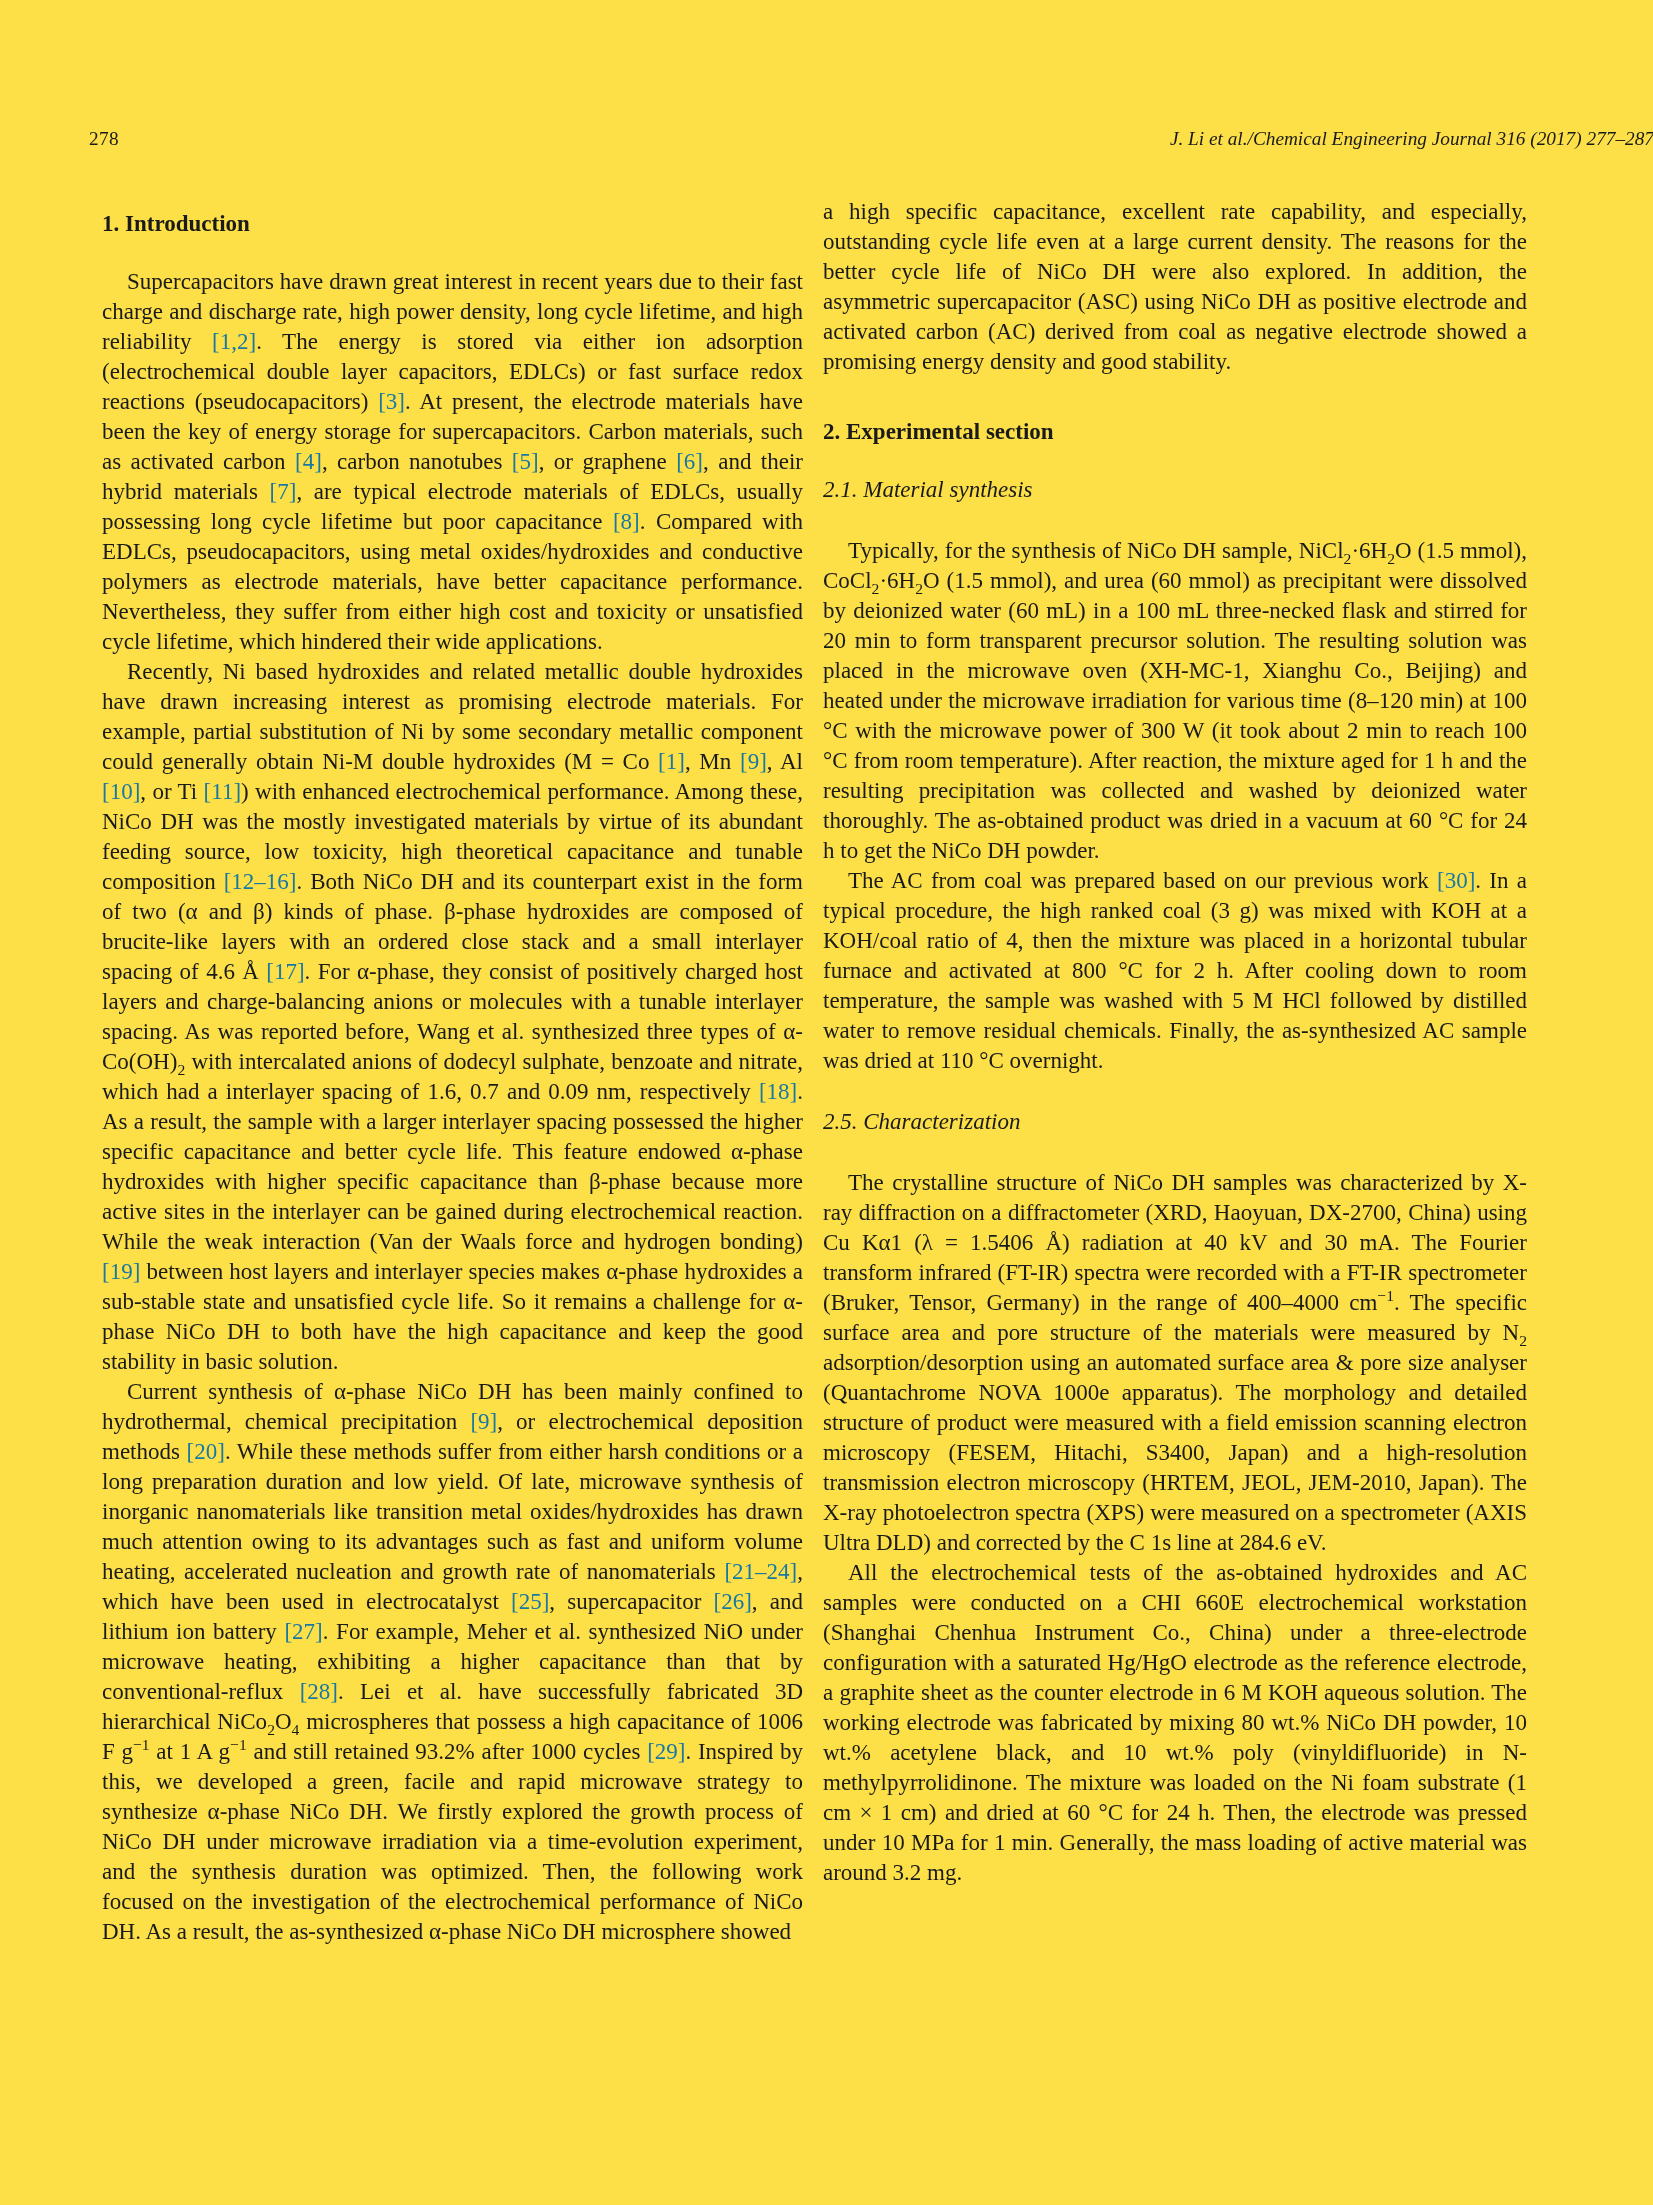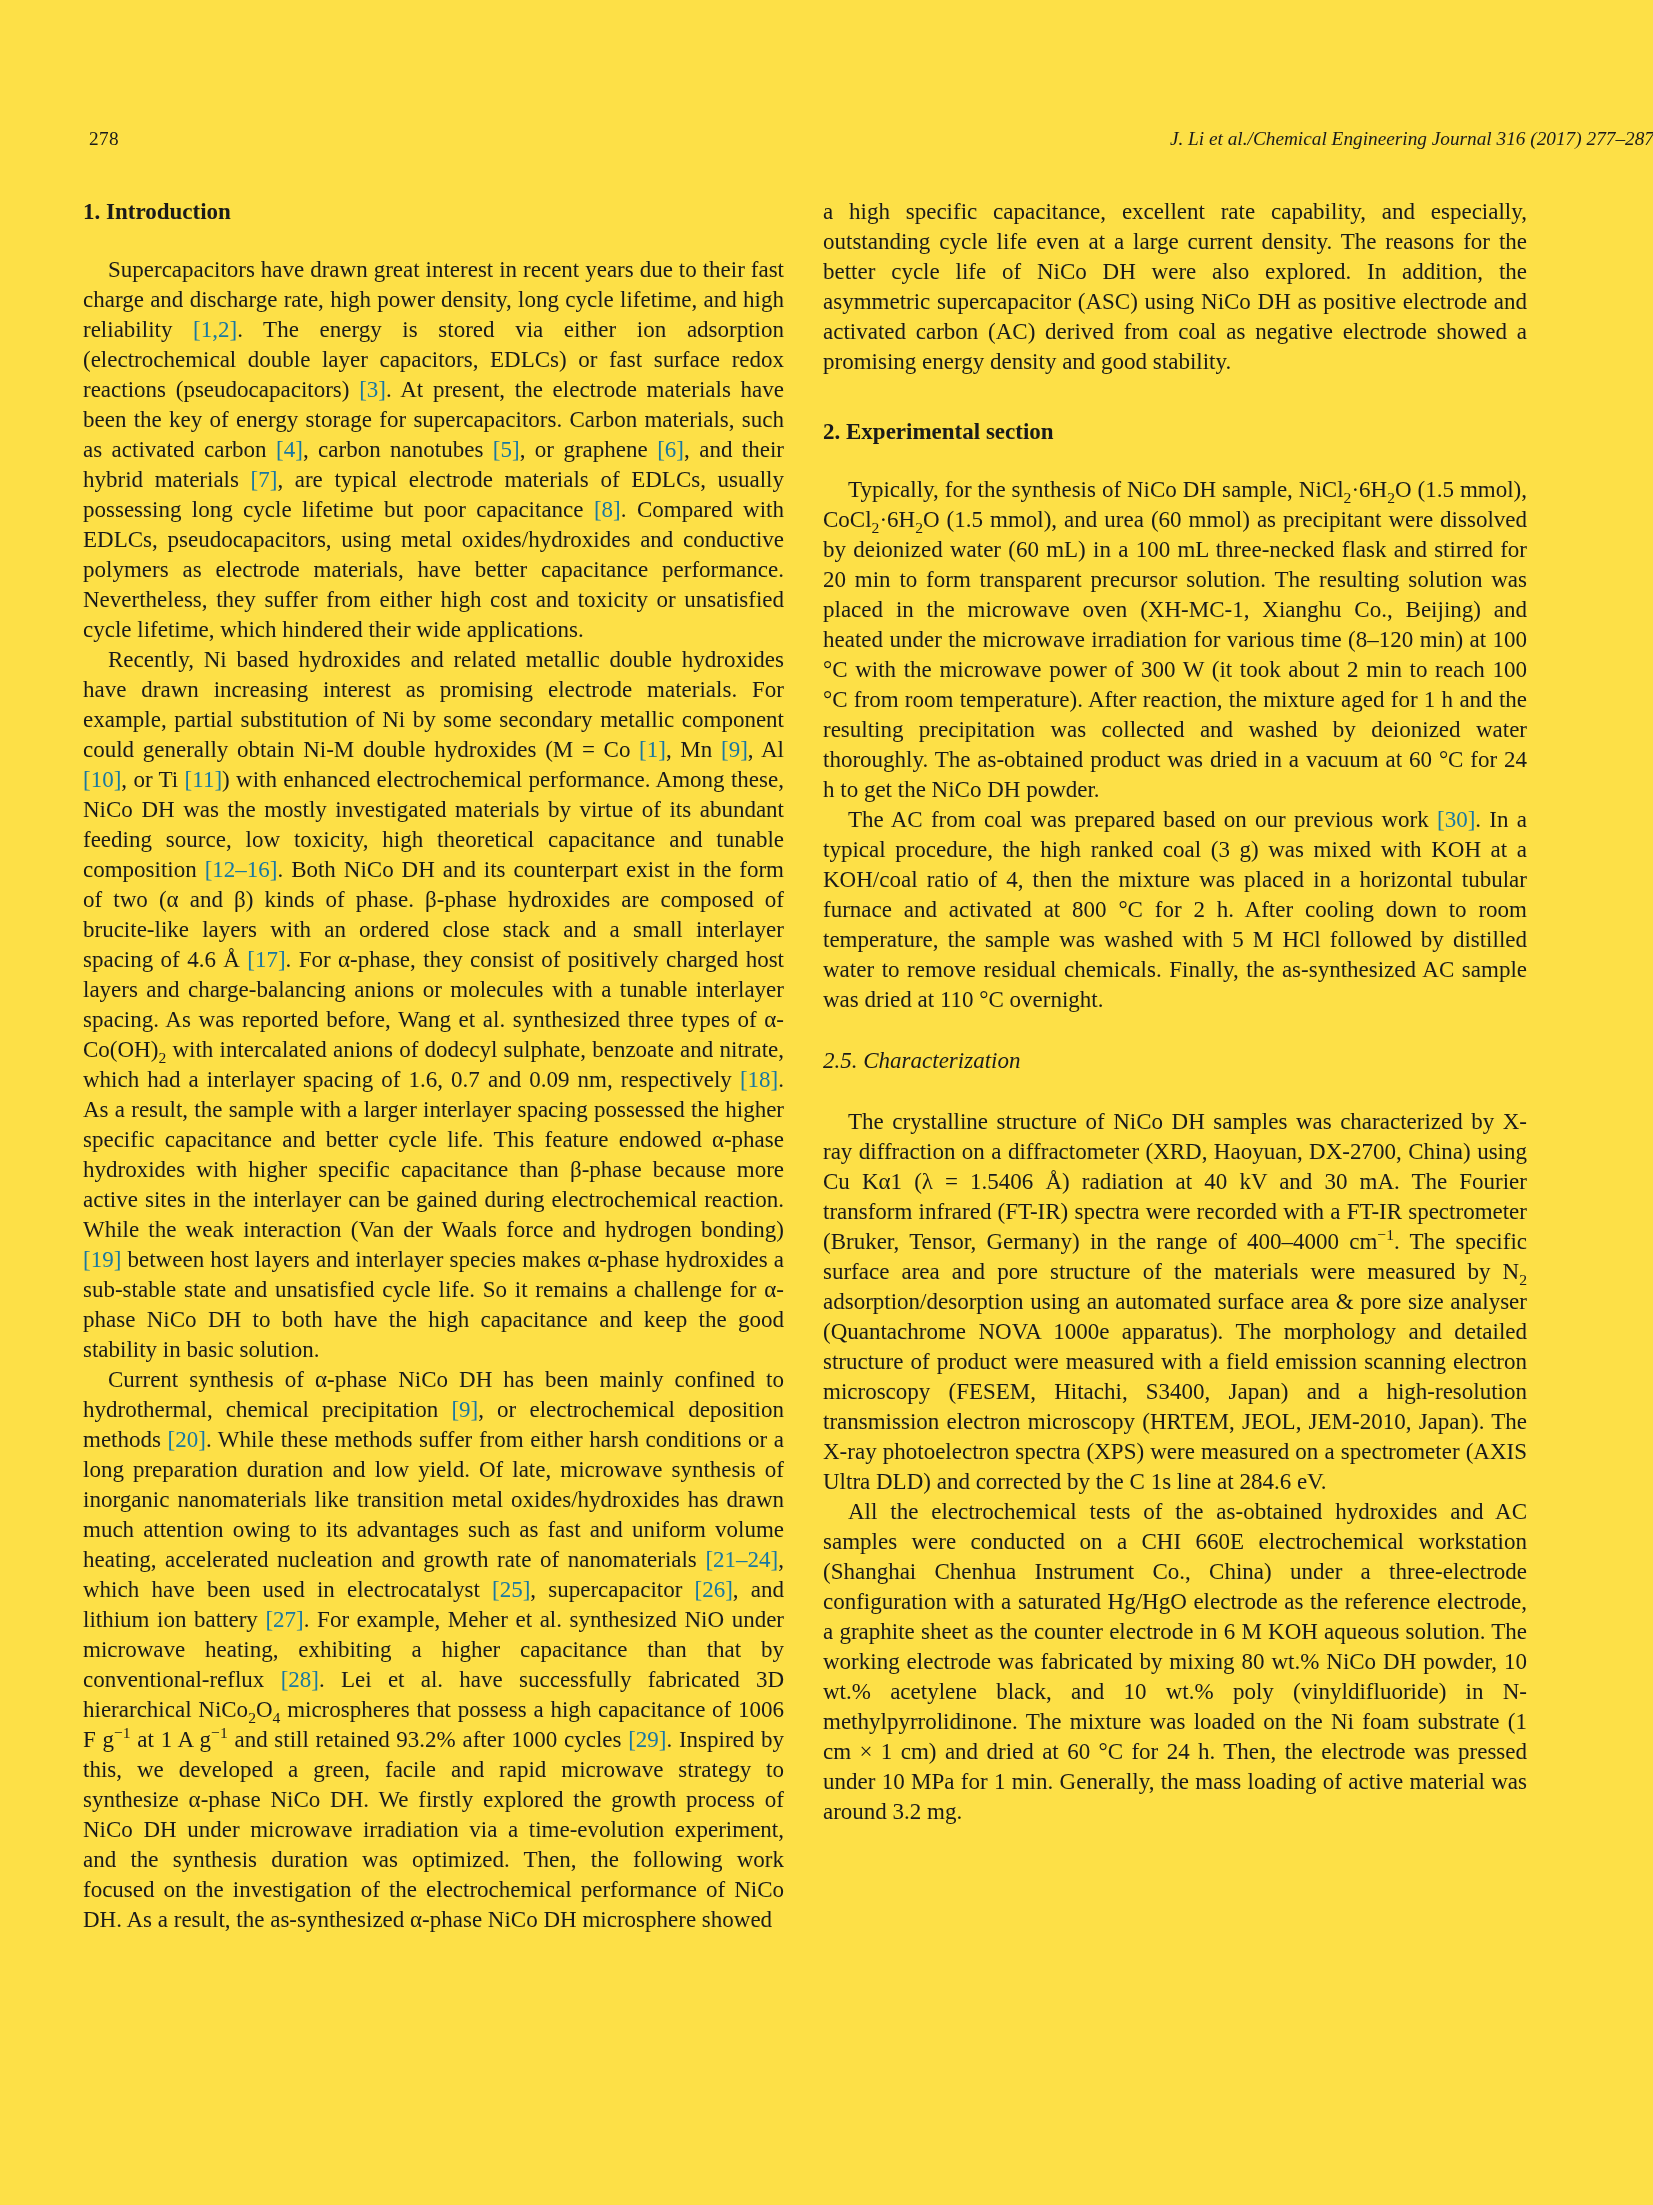--- a/index.html
+++ b/index.html
@@ -17,21 +17,21 @@
   }
   .running-head{
     position:absolute;top:128px;left:0;width:1654px;
     text-align:right;font-style:italic;font-size:19.3px;
   }
   .col{
     position:absolute;top:197px;
     font-size:23px;line-height:30px;
     text-align:justify;
   }
-  .col-left{left:83px;width:701px;}
+  .col-left{left:102px;width:701px;margin-top:12px;}
   .col-right{left:823px;width:704px;}
   .col > :first-child{margin-top:0;}
   .section-heading{
     font-size:23px;font-weight:bold;font-style:normal;
     margin:40px 0 28px 0;text-align:left;
   }
   .section-heading + .subsection-heading{margin-top:20px;}
   .subsection-heading{
     font-size:23px;font-weight:normal;font-style:italic;
     margin:31px 0 31px 0;text-align:left;
@@ -51,20 +51,21 @@
   <div class="col col-left">
       <h2 class="section-heading">1. Introduction</h2>
       <p class="para">Supercapacitors have drawn great interest in recent years due to their fast charge and discharge rate, high power density, long cycle lifetime, and high reliability <a class="cite">[1,2]</a>. The energy is stored via either ion adsorption (electrochemical double layer capacitors, EDLCs) or fast surface redox reactions (pseudocapacitors) <a class="cite">[3]</a>. At present, the electrode materials have been the key of energy storage for supercapacitors. Carbon materials, such as activated carbon <a class="cite">[4]</a>, carbon nanotubes <a class="cite">[5]</a>, or graphene <a class="cite">[6]</a>, and their hybrid materials <a class="cite">[7]</a>, are typical electrode materials of EDLCs, usually possessing long cycle lifetime but poor capacitance <a class="cite">[8]</a>. Compared with EDLCs, pseudocapacitors, using metal oxides/hydroxides and conductive polymers as electrode materials, have better capacitance performance. Nevertheless, they suffer from either high cost and toxicity or unsatisfied cycle lifetime, which hindered their wide applications.</p>
       <p class="para">Recently, Ni based hydroxides and related metallic double hydroxides have drawn increasing interest as promising electrode materials. For example, partial substitution of Ni by some secondary metallic component could generally obtain Ni-M double hydroxides (M = Co <a class="cite">[1]</a>, Mn <a class="cite">[9]</a>, Al <a class="cite">[10]</a>, or Ti <a class="cite">[11]</a>) with enhanced electrochemical performance. Among these, NiCo DH was the mostly investigated materials by virtue of its abundant feeding source, low toxicity, high theoretical capacitance and tunable composition <a class="cite">[12–16]</a>. Both NiCo DH and its counterpart exist in the form of two (α and β) kinds of phase. β-phase hydroxides are composed of brucite-like layers with an ordered close stack and a small interlayer spacing of 4.6 Å <a class="cite">[17]</a>. For α-phase, they consist of positively charged host layers and charge-balancing anions or molecules with a tunable interlayer spacing. As was reported before, Wang et al. synthesized three types of α-Co(OH)<sub>2</sub> with intercalated anions of dodecyl sulphate, benzoate and nitrate, which had a interlayer spacing of 1.6, 0.7 and 0.09 nm, respectively <a class="cite">[18]</a>. As a result, the sample with a larger interlayer spacing possessed the higher specific capacitance and better cycle life. This feature endowed α-phase hydroxides with higher specific capacitance than β-phase because more active sites in the interlayer can be gained during electrochemical reaction. While the weak interaction (Van der Waals force and hydrogen bonding) <a class="cite">[19]</a> between host layers and interlayer species makes α-phase hydroxides a sub-stable state and unsatisfied cycle life. So it remains a challenge for α-phase NiCo DH to both have the high capacitance and keep the good stability in basic solution.</p>
       <p class="para">Current synthesis of α-phase NiCo DH has been mainly confined to hydrothermal, chemical precipitation <a class="cite">[9]</a>, or electrochemical deposition methods <a class="cite">[20]</a>. While these methods suffer from either harsh conditions or a long preparation duration and low yield. Of late, microwave synthesis of inorganic nanomaterials like transition metal oxides/hydroxides has drawn much attention owing to its advantages such as fast and uniform volume heating, accelerated nucleation and growth rate of nanomaterials <a class="cite">[21–24]</a>, which have been used in electrocatalyst <a class="cite">[25]</a>, supercapacitor <a class="cite">[26]</a>, and lithium ion battery <a class="cite">[27]</a>. For example, Meher et al. synthesized NiO under microwave heating, exhibiting a higher capacitance than that by conventional-reflux <a class="cite">[28]</a>. Lei et al. have successfully fabricated 3D hierarchical NiCo<sub>2</sub>O<sub>4</sub> microspheres that possess a high capacitance of 1006 F g<sup>−1</sup> at 1 A g<sup>−1</sup> and still retained 93.2% after 1000 cycles <a class="cite">[29]</a>. Inspired by this, we developed a green, facile and rapid microwave strategy to synthesize α-phase NiCo DH. We firstly explored the growth process of NiCo DH under microwave irradiation via a time-evolution experiment, and the synthesis duration was optimized. Then, the following work focused on the investigation of the electrochemical performance of NiCo DH. As a result, the as-synthesized α-phase NiCo DH microsphere showed</p>
     </div>
 
   <div class="col col-right">
       <p class="para no-indent">a high specific capacitance, excellent rate capability, and especially, outstanding cycle life even at a large current density. The reasons for the better cycle life of NiCo DH were also explored. In addition, the asymmetric supercapacitor (ASC) using NiCo DH as positive electrode and activated carbon (AC) derived from coal as negative electrode showed a promising energy density and good stability.</p>
       <h2 class="section-heading">2. Experimental section</h2>
+      <h3 class="subsection-heading">2.1. Material synthesis</h3>
       <p class="para">Typically, for the synthesis of NiCo DH sample, NiCl<sub>2</sub>·6H<sub>2</sub>O (1.5 mmol), CoCl<sub>2</sub>·6H<sub>2</sub>O (1.5 mmol), and urea (60 mmol) as precipitant were dissolved by deionized water (60 mL) in a 100 mL three-necked flask and stirred for 20 min to form transparent precursor solution. The resulting solution was placed in the microwave oven (XH-MC-1, Xianghu Co., Beijing) and heated under the microwave irradiation for various time (8–120 min) at 100 °C with the microwave power of 300 W (it took about 2 min to reach 100 °C from room temperature). After reaction, the mixture aged for 1 h and the resulting precipitation was collected and washed by deionized water thoroughly. The as-obtained product was dried in a vacuum at 60 °C for 24 h to get the NiCo DH powder.</p>
       <p class="para">The AC from coal was prepared based on our previous work <a class="cite">[30]</a>. In a typical procedure, the high ranked coal (3 g) was mixed with KOH at a KOH/coal ratio of 4, then the mixture was placed in a horizontal tubular furnace and activated at 800 °C for 2 h. After cooling down to room temperature, the sample was washed with 5 M HCl followed by distilled water to remove residual chemicals. Finally, the as-synthesized AC sample was dried at 110 °C overnight.</p>
       <h3 class="subsection-heading">2.5. Characterization</h3>
       <p class="para">The crystalline structure of NiCo DH samples was characterized by X-ray diffraction on a diffractometer (XRD, Haoyuan, DX-2700, China) using Cu Kα1 (λ = 1.5406 Å) radiation at 40 kV and 30 mA. The Fourier transform infrared (FT-IR) spectra were recorded with a FT-IR spectrometer (Bruker, Tensor, Germany) in the range of 400–4000 cm<sup>−1</sup>. The specific surface area and pore structure of the materials were measured by N<sub>2</sub> adsorption/desorption using an automated surface area &amp; pore size analyser (Quantachrome NOVA 1000e apparatus). The morphology and detailed structure of product were measured with a field emission scanning electron microscopy (FESEM, Hitachi, S3400, Japan) and a high-resolution transmission electron microscopy (HRTEM, JEOL, JEM-2010, Japan). The X-ray photoelectron spectra (XPS) were measured on a spectrometer (AXIS Ultra DLD) and corrected by the C 1s line at 284.6 eV.</p>
       <p class="para">All the electrochemical tests of the as-obtained hydroxides and AC samples were conducted on a CHI 660E electrochemical workstation (Shanghai Chenhua Instrument Co., China) under a three-electrode configuration with a saturated Hg/HgO electrode as the reference electrode, a graphite sheet as the counter electrode in 6 M KOH aqueous solution. The working electrode was fabricated by mixing 80 wt.% NiCo DH powder, 10 wt.% acetylene black, and 10 wt.% poly (vinyldifluoride) in N-methylpyrrolidinone. The mixture was loaded on the Ni foam substrate (1 cm × 1 cm) and dried at 60 °C for 24 h. Then, the electrode was pressed under 10 MPa for 1 min. Generally, the mass loading of active material was around 3.2 mg.</p>
     </div>
 </div>
 
 
 </body></html>

